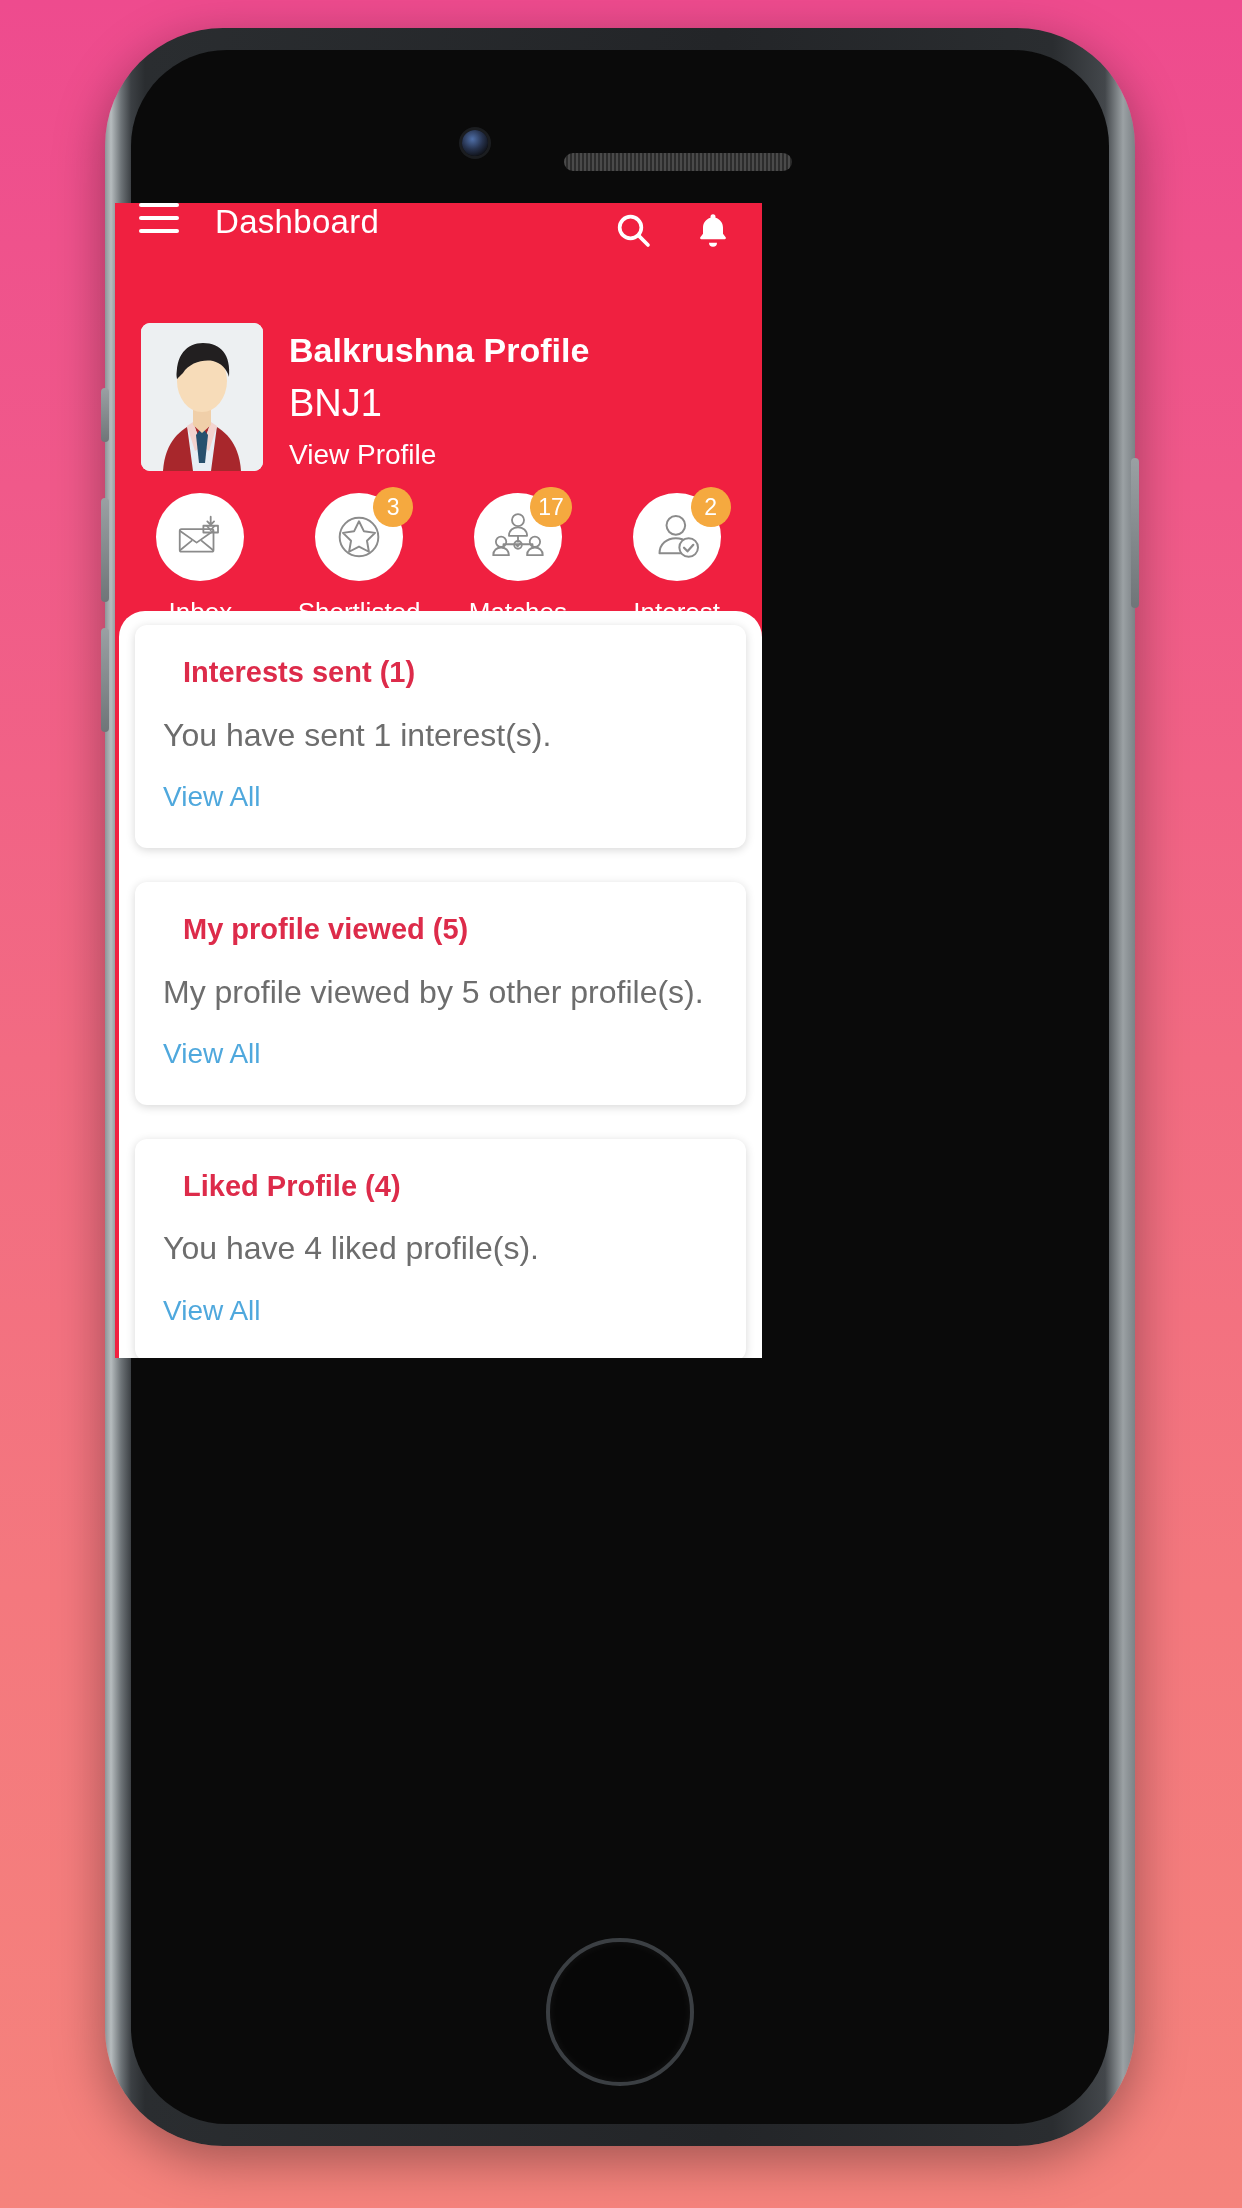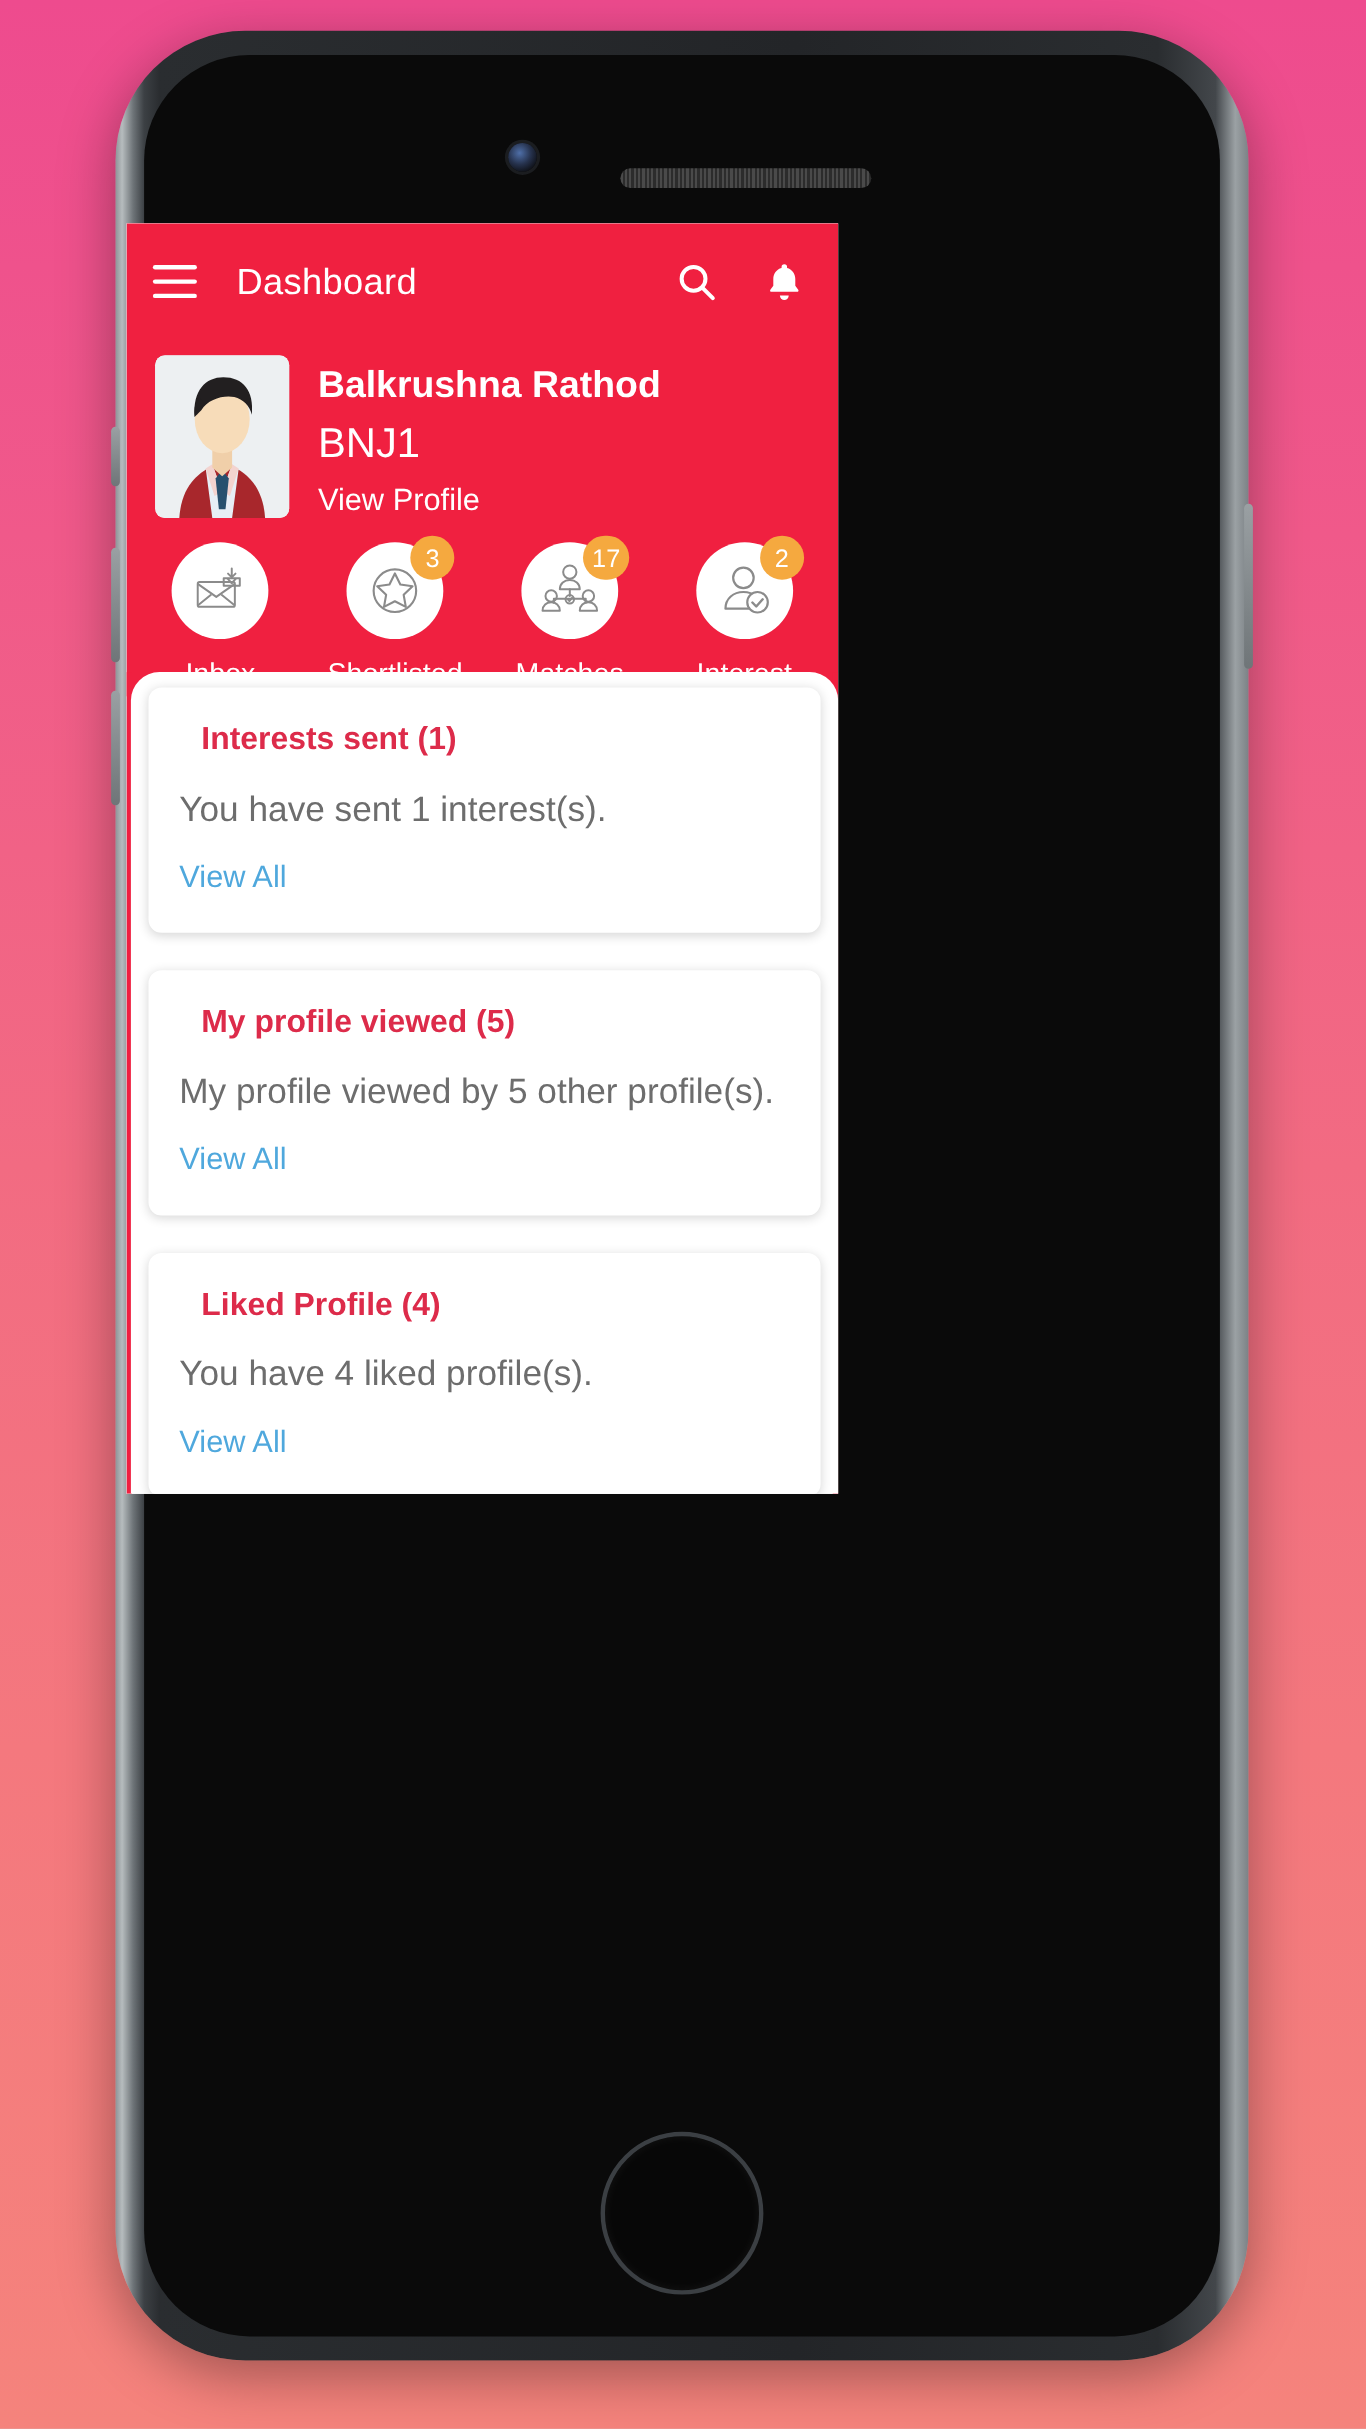--- a/index.html
+++ b/index.html
@@ -115,21 +115,21 @@
     left: 0; top: 0; right: 0;
     height: 430px;
     background: #f02040;
   }
 
   .topbar {
     position: absolute;
     left: 0; top: 0; right: 0;
     height: 106px;
     display: flex;
-    align-items: center;
+    align-items: flex-start;
     padding: 0 22px 0 24px;
   }
 
   .hamburger {
     width: 40px;
     height: 30px;
     display: flex;
     flex-direction: column;
     justify-content: space-between;
     cursor: pointer;
@@ -394,21 +394,21 @@
             <path d="M52 80 L70 80 L70 102 L61 110 L52 102 Z" fill="#f0cfa9"></path>
 
             <ellipse cx="61" cy="58" rx="25" ry="31" fill="#f7dcb9"></ellipse>
 
             <path d="M36 56 C34 32 46 20 62 20 C80 20 90 32 88 54 C86 46 80 40 72 38 C62 36 48 40 42 50 C39 53 37 55 36 56 Z" fill="#221f20"></path>
             <path d="M36 56 C35 48 37 42 40 38 L45 44 C41 47 38 51 36 56 Z" fill="#221f20"></path>
           </svg>
         </div>
 
         <div class="profile-meta">
-          <div class="profile-name">Balkrushna Rathod</div>
+          <div class="profile-name">Balkrushna Profile</div>
           <div class="profile-id">BNJ1</div>
           <div class="profile-link">View Profile</div>
         </div>
       </div>
 
       <div class="quick-actions">
 
         <div class="quick-item">
           <div class="quick-bubble-wrap">
             <div class="quick-bubble">

